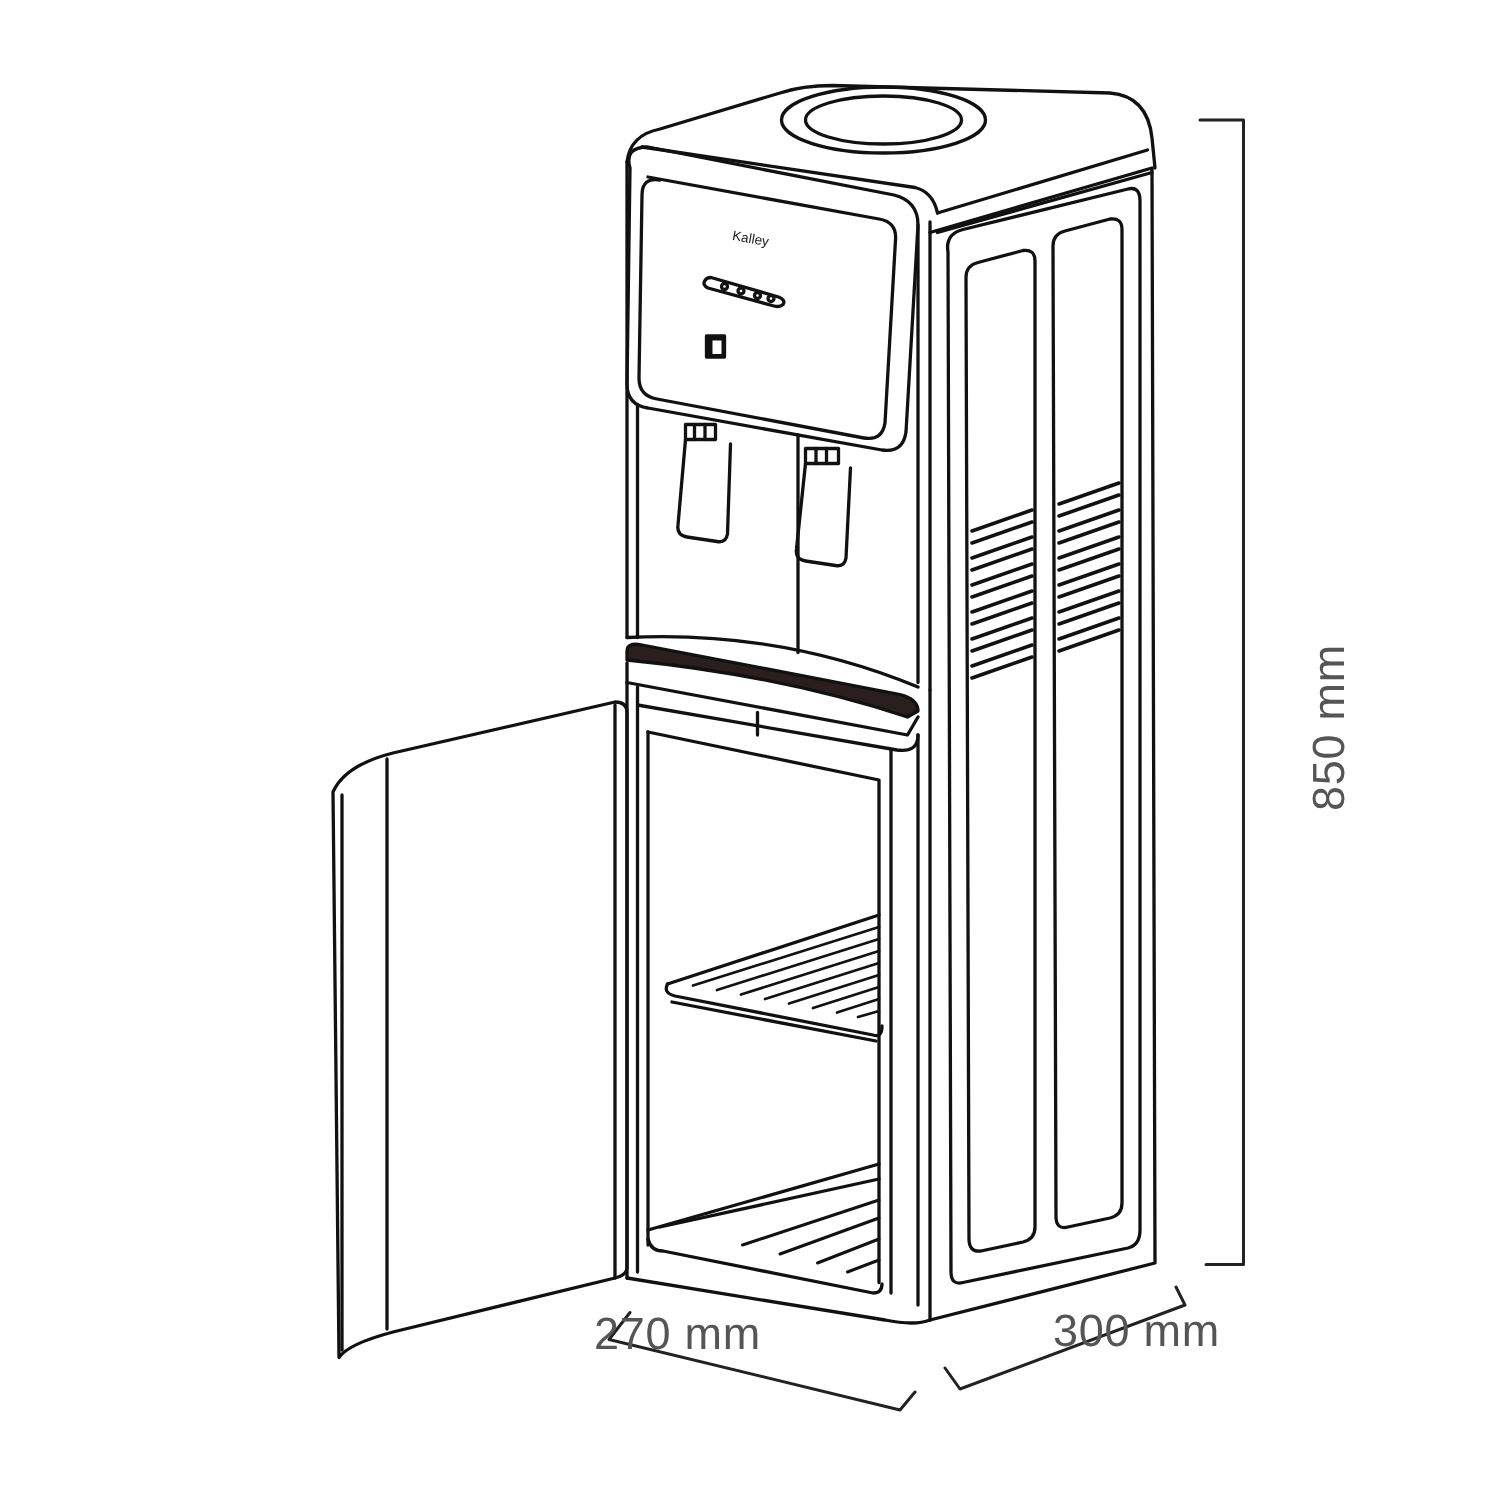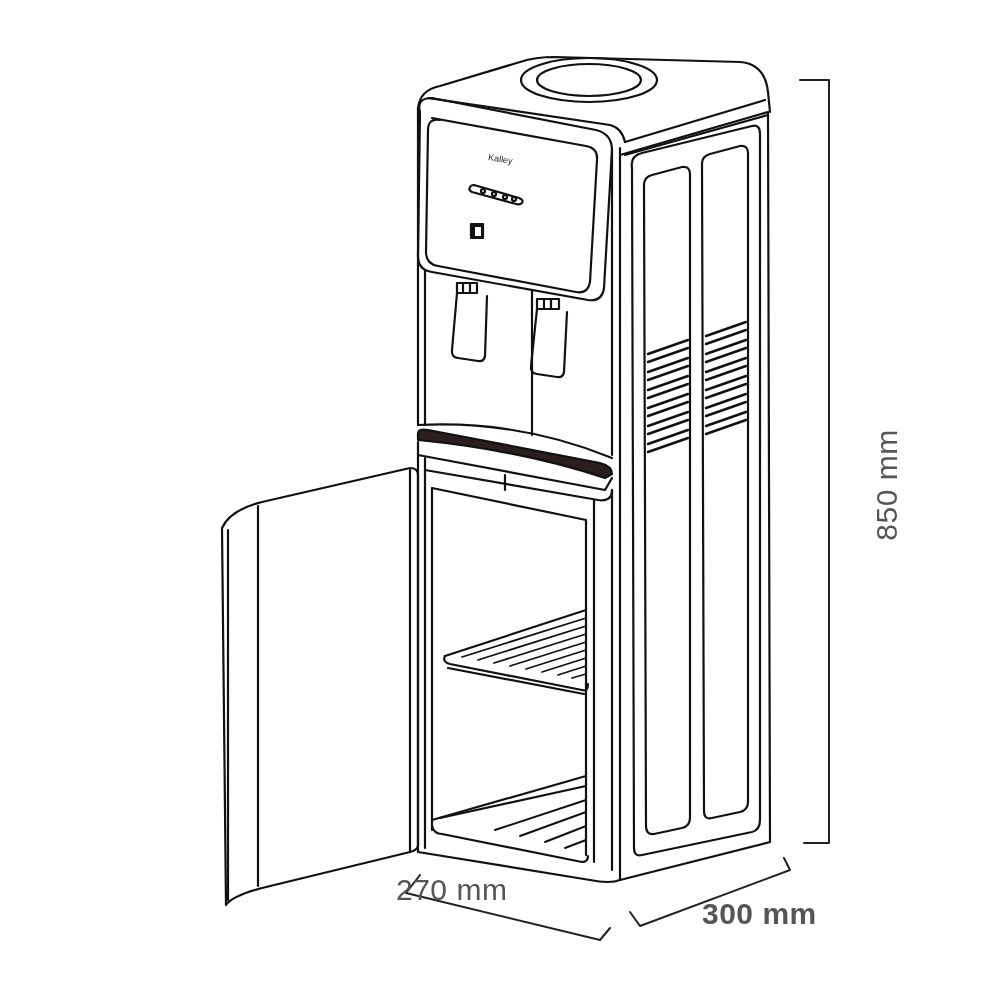--- a/index.html
+++ b/index.html
@@ -1,20 +1,20 @@
 <!DOCTYPE html>
 <html><head>
   <meta charset="utf-8">
   <style>
     html, body { margin: 0; padding: 0; background: #ffffff; }
     body { width: 1000px; height: 1000px; position: relative; overflow: hidden; font-family: "Liberation Sans", sans-serif; }
     #stage { position: absolute; left: 0; top: 0; width: 1000px; height: 1000px; }
     .dim-label { position: absolute; color: #555555; font-family: "Liberation Sans", sans-serif; font-size: 30px; letter-spacing: 0.5px; white-space: nowrap; }
     #dim-width { left: 396px; top: 873px; text-align: center; }
-    #dim-depth { left: 702px; top: 897px; font-weight: bold; }
+    #dim-depth { left: 702px; top: 871px; }
     #dim-height { left: 822px; top: 468px; transform: rotate(-90deg); transform-origin: center center; width: 130px; text-align: center; }
     .brand { font-family: "Liberation Sans", sans-serif; font-size: 9px; fill: #222; }
   </style>
 </head>
 <body>
 
 <div id="stage">
 <svg width="1000" height="1000" viewBox="0 0 1000 1000" xmlns="http://www.w3.org/2000/svg" fill="none" stroke="#111" stroke-width="2.2" stroke-linejoin="round" stroke-linecap="round">
 
   <g>

